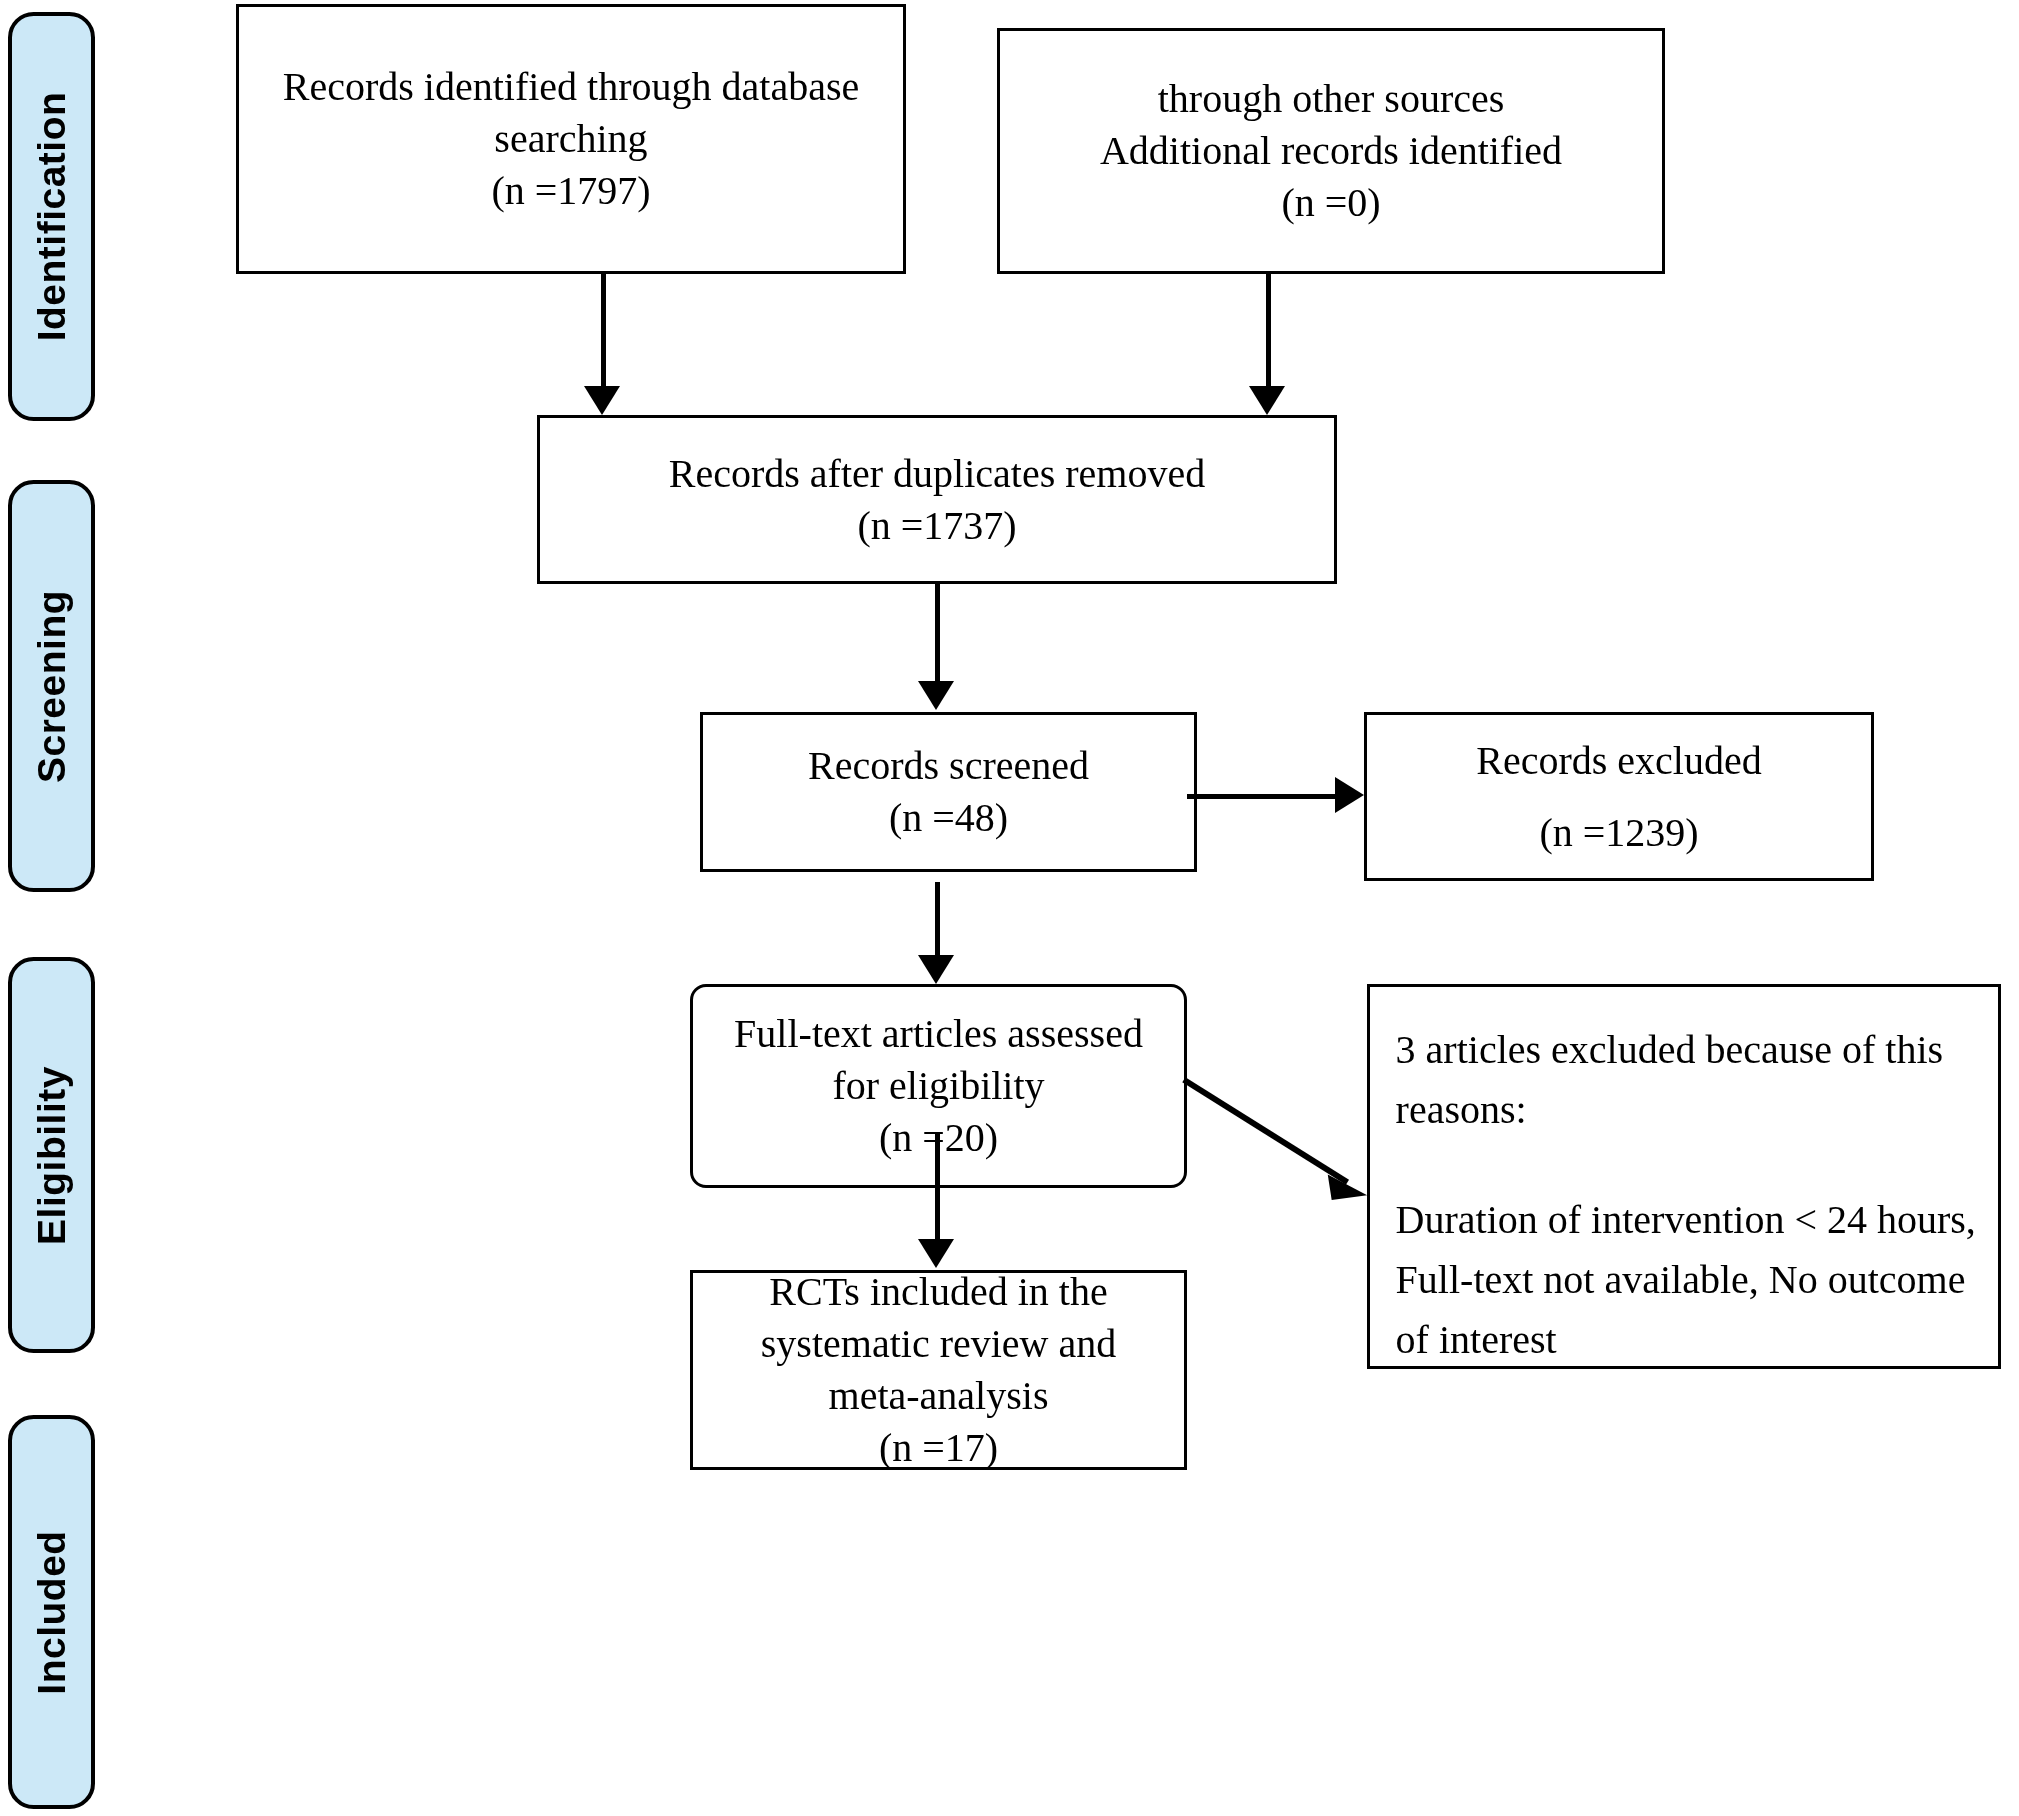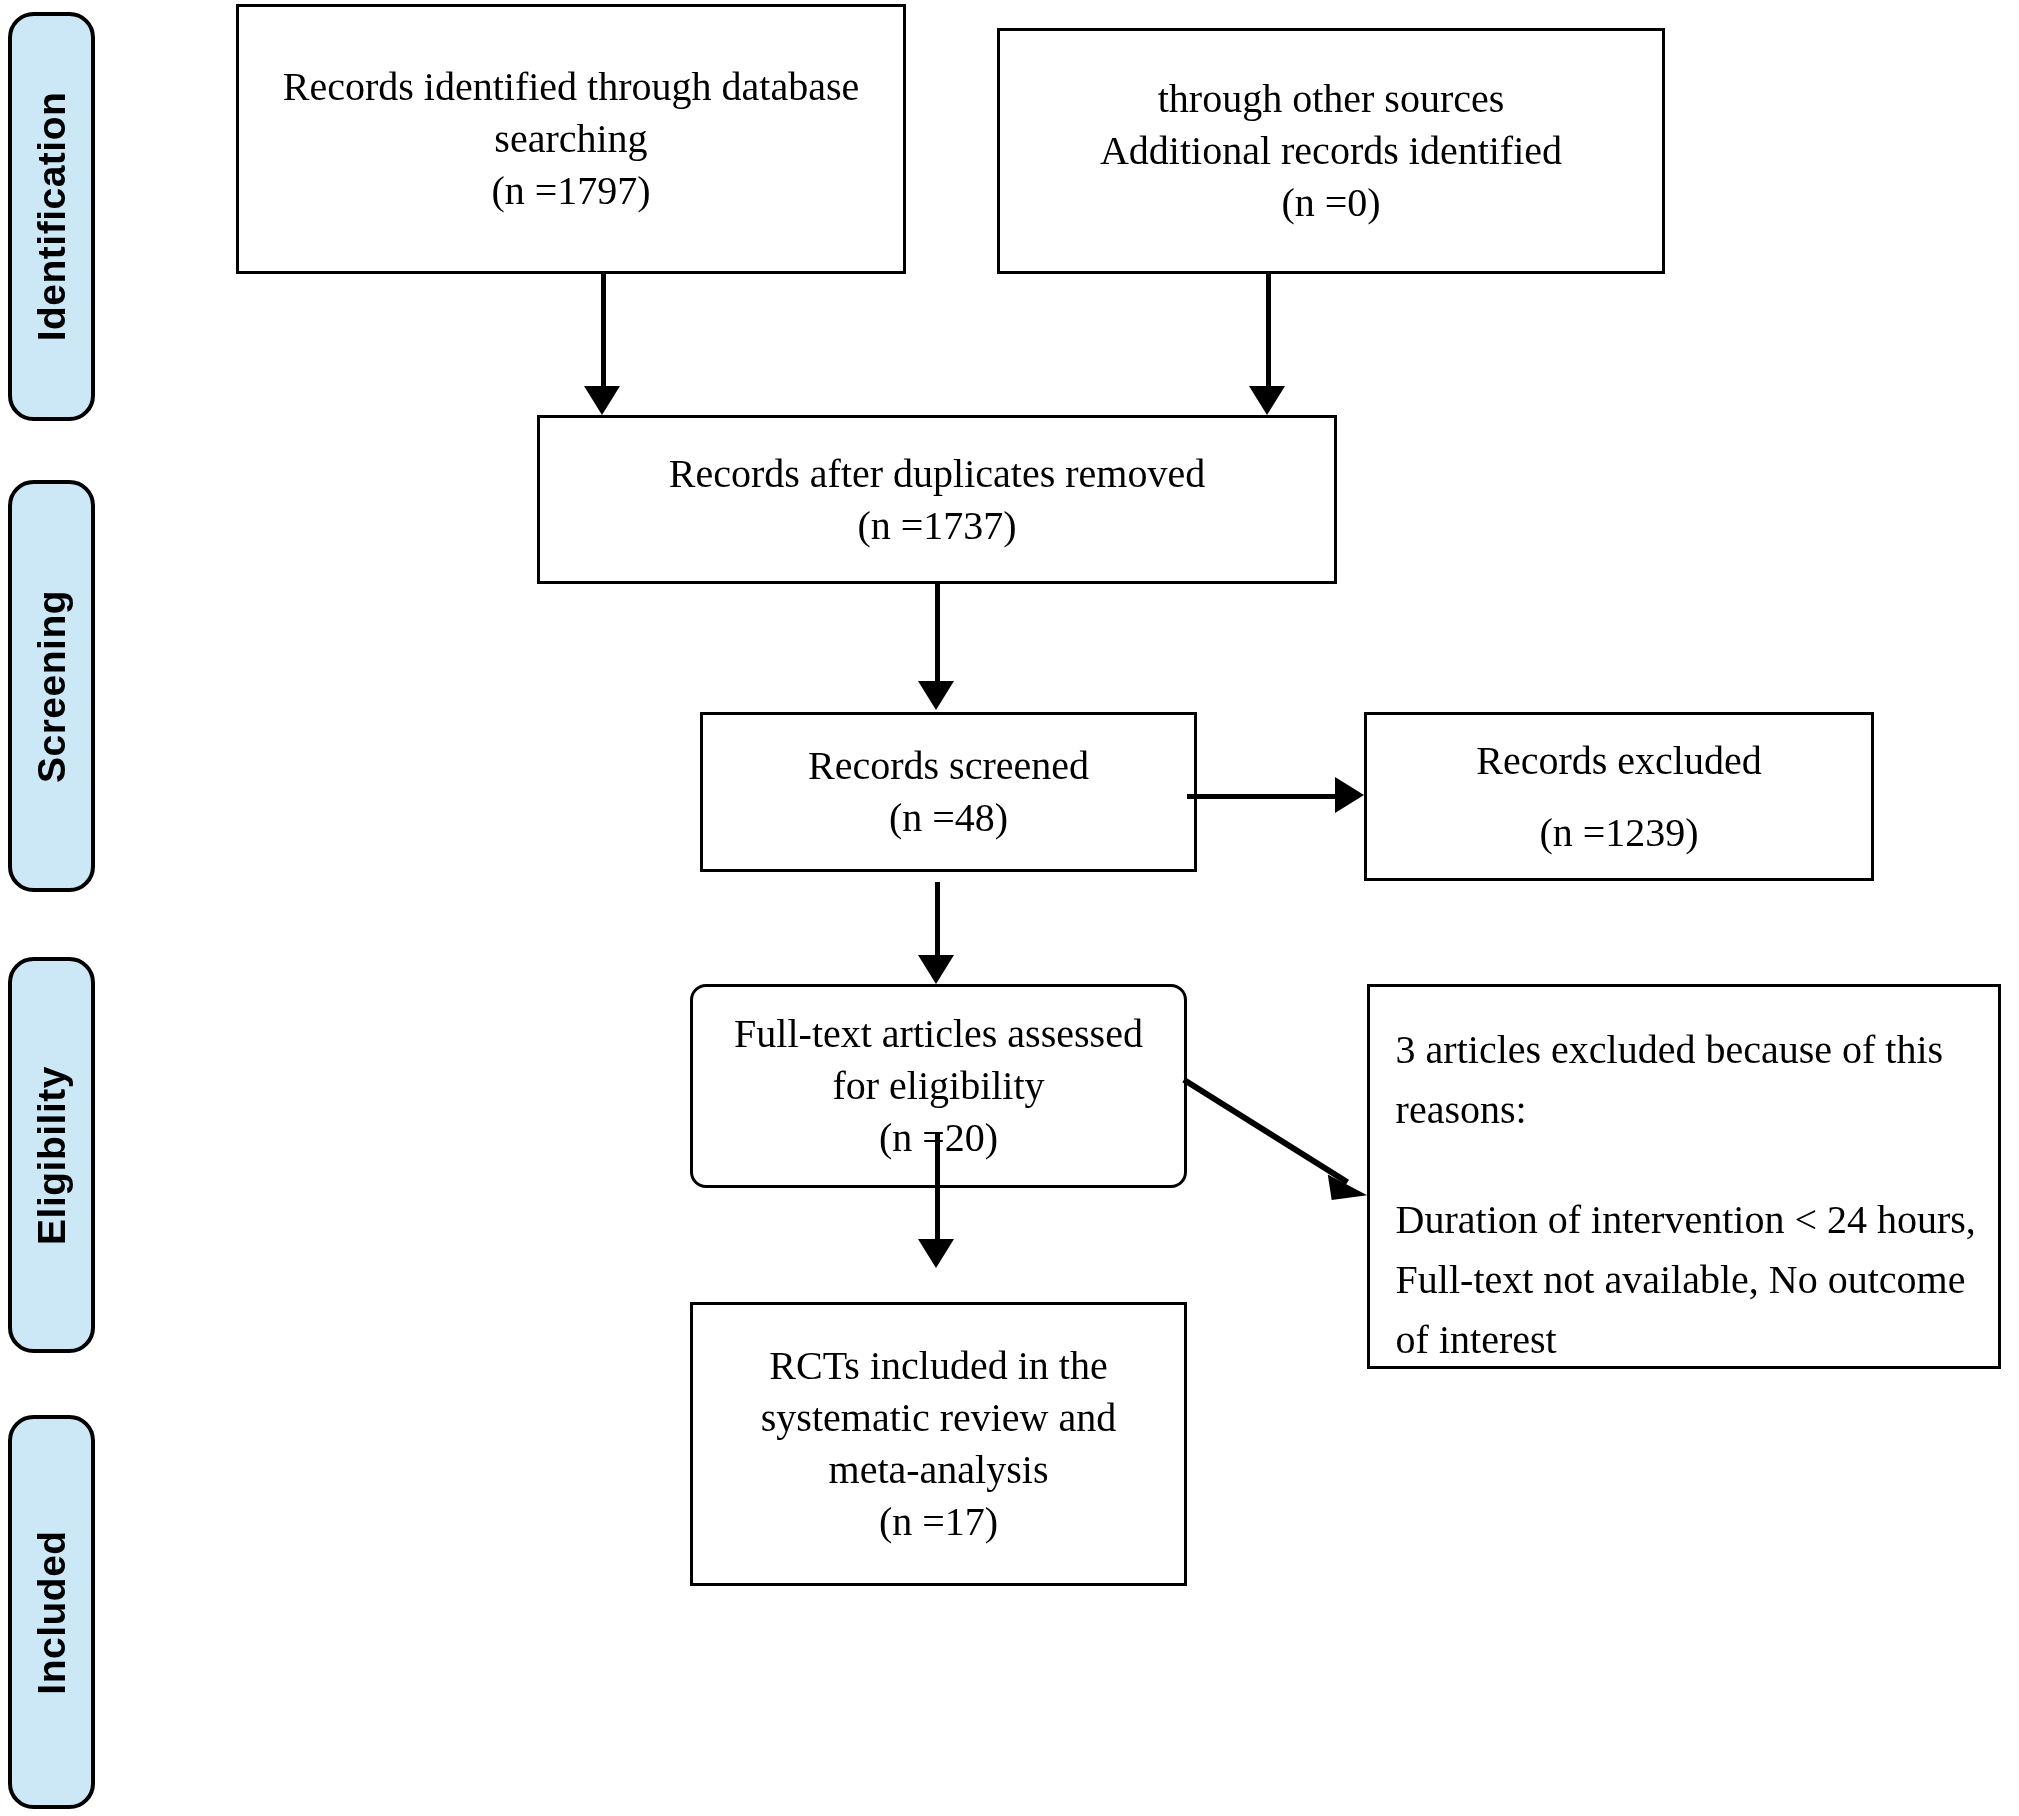--- a/index.html
+++ b/index.html
@@ -184,21 +184,21 @@
   </div>
 
   <svg class="diag-arrow" style="left:1172px; top:1064px;" width="207" height="148" viewBox="0 0 210 150">
     <line x1="12" y1="16" x2="178" y2="120" stroke="#000000" stroke-width="6"></line>
     <polygon points="198,133 158,112 162,138" fill="#000000"></polygon>
   </svg>
 
   <div class="connector-v" style="left:935px; top:1133px; height:110px;"></div>
   <div class="arrowhead-down" style="left:918px; top:1239px;"></div>
 
-  <div class="flow-box" style="left:690px; top:1270px; width:497px; height:284px;margin-top:32px;">
+  <div class="flow-box" style="left:690px; top:1270px; width:497px; height:200px;">
     <span class="line">RCTs included in the</span>
     <span class="line">systematic review and</span>
     <span class="line">meta-analysis</span>
     <span class="line">(n =17)</span>
   </div>
 
 </div>
 
 
 </body></html>

